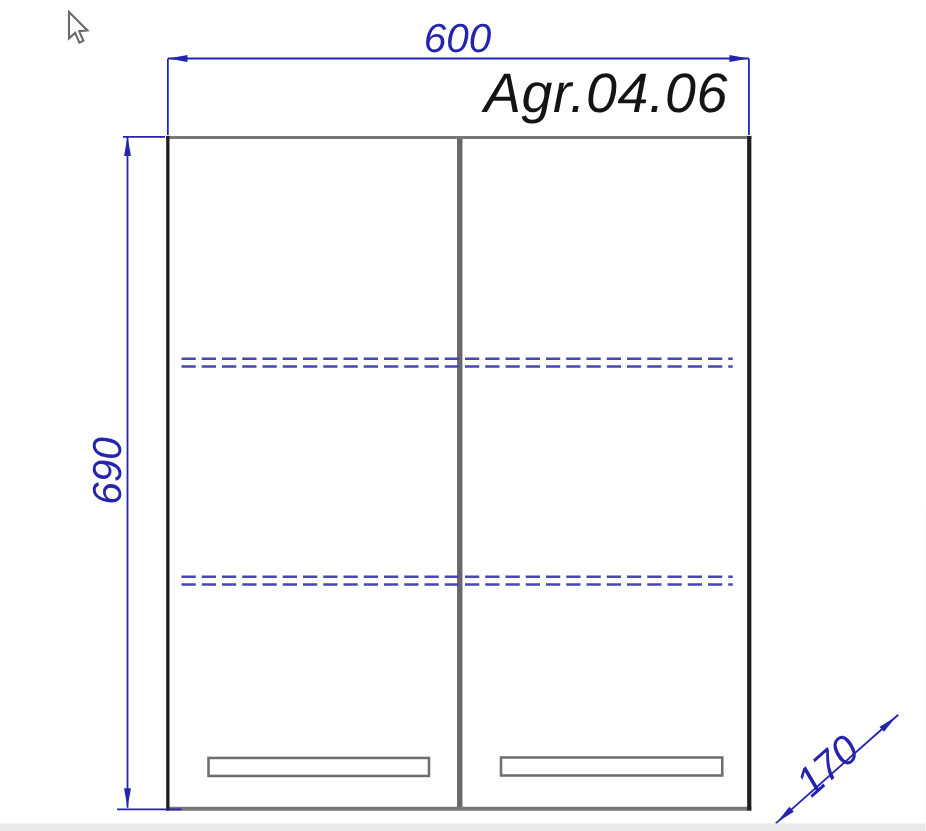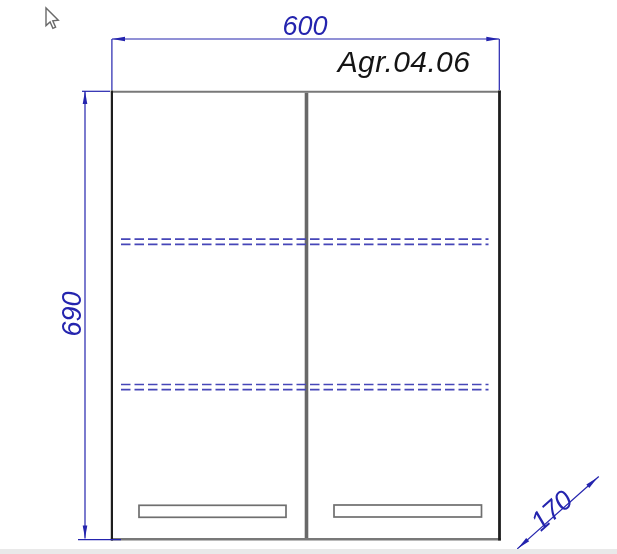--- a/index.html
+++ b/index.html
@@ -33,21 +33,21 @@
   }
   .dim-text.width-label{left:305px;top:26px;transform:translate(-50%,-50%);}
   .dim-text.height-label{left:72px;top:314px;transform:translate(-50%,-50%) rotate(-90deg);}
   .dim-text.depth-label{left:552px;top:511px;transform:translate(-50%,-50%) rotate(-41.5deg);}
   .model-label{
     position:absolute;
     left:404px;top:63px;
     transform:translate(-50%,-52%);
     color:var(--label-dark);
     font-style:italic;
-    font-size:30px;
+    font-size:37px;
     letter-spacing:0.4px;
     line-height:1;
     white-space:nowrap;
     user-select:none;
   }
   .edge-gray-line{stroke:var(--edge-gray);}
   .edge-dark-line{stroke:var(--edge-dark);}
   .divider-line{stroke:var(--divider-gray);}
   .shelf-line{stroke:var(--shelf-blue);stroke-width:1.7;stroke-dasharray:9.5 4;}
   .dim-line{stroke:var(--dimension-blue);stroke-width:1.2;fill:none;}

